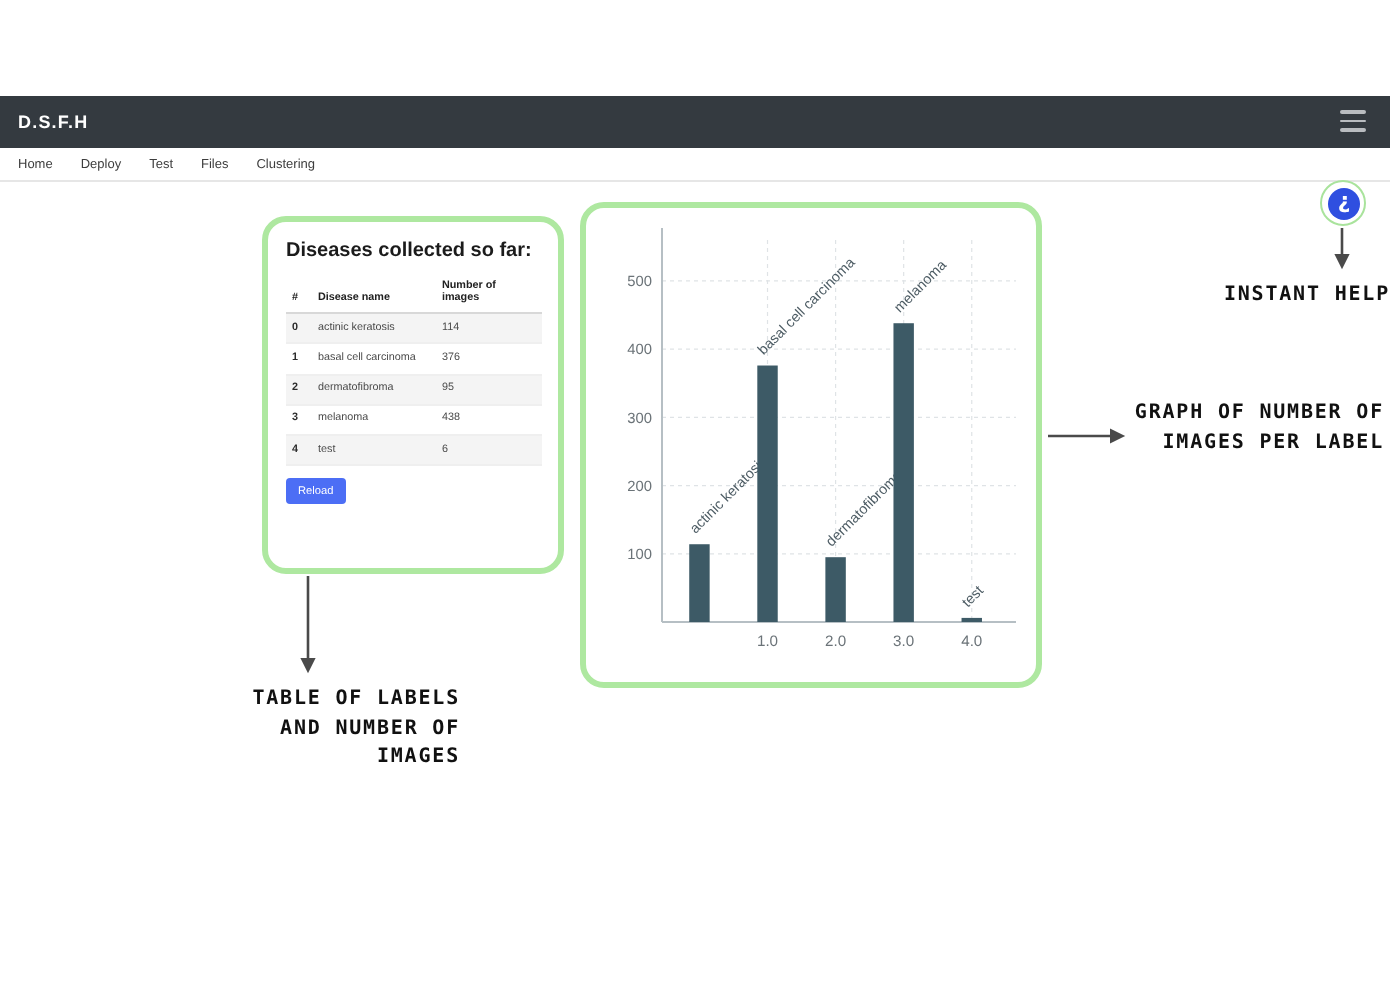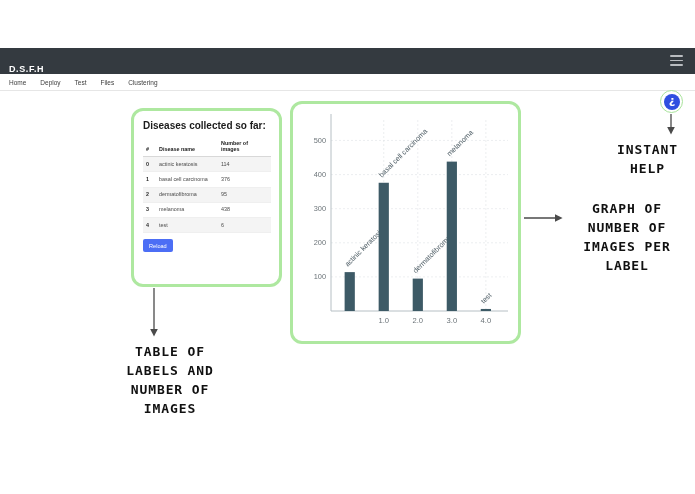--- a/index.html
+++ b/index.html
@@ -8,21 +8,21 @@
     width: 695px; height: 494px;
     background: #ffffff;
     font-family: "Liberation Sans", sans-serif;
     overflow: hidden;
   }
   #page { position: relative; width: 695px; height: 494px; background: #fff; }
 
   
   .navbar {
     position: absolute; left: 0; top: 48px; width: 695px; height: 26px;
-    background: #343a40; display: flex; align-items: flex-end;
+    background: #343a40; display: flex; align-items: center;
   }
   .brand {
     color: #ffffff; font-size: 9px; font-weight: bold;
     letter-spacing: 0.6px; margin-left: 9px;
   }
   .hamburger {
     position: absolute; right: 12px; top: 7px;
     width: 13px; height: 11px; display: flex;
     flex-direction: column; justify-content: space-between;
     cursor: pointer;
@@ -81,22 +81,22 @@
     font-family: "Liberation Sans", sans-serif;
   }
 
   
   .chart-area { position: absolute; left: 0; top: 0; width: 100%; height: 100%; }
 
   
   .anno {
     position: absolute; color: #111111;
     font-family: "DejaVu Sans Mono", monospace;
-    font-size: 13px; font-weight: bold; letter-spacing: 0.9px;
-    text-align: center; line-height: 1.45;
+    font-size: 10px; font-weight: bold; letter-spacing: 0.9px;
+    text-align: right; line-height: 1.45;
   }
   #anno-table { left: 110px; top: 343px; width: 120px; }
   #anno-graph { left: 562px; top: 200px; width: 130px; }
   #anno-help  { left: 600px; top: 141px; width: 95px; }
 
   
   #help-badge {
     position: absolute; left: 660px; top: 90px;
     width: 23px; height: 23px; border-radius: 50%;
     border: 1.4px solid #a9e39c; background: #ffffff;

